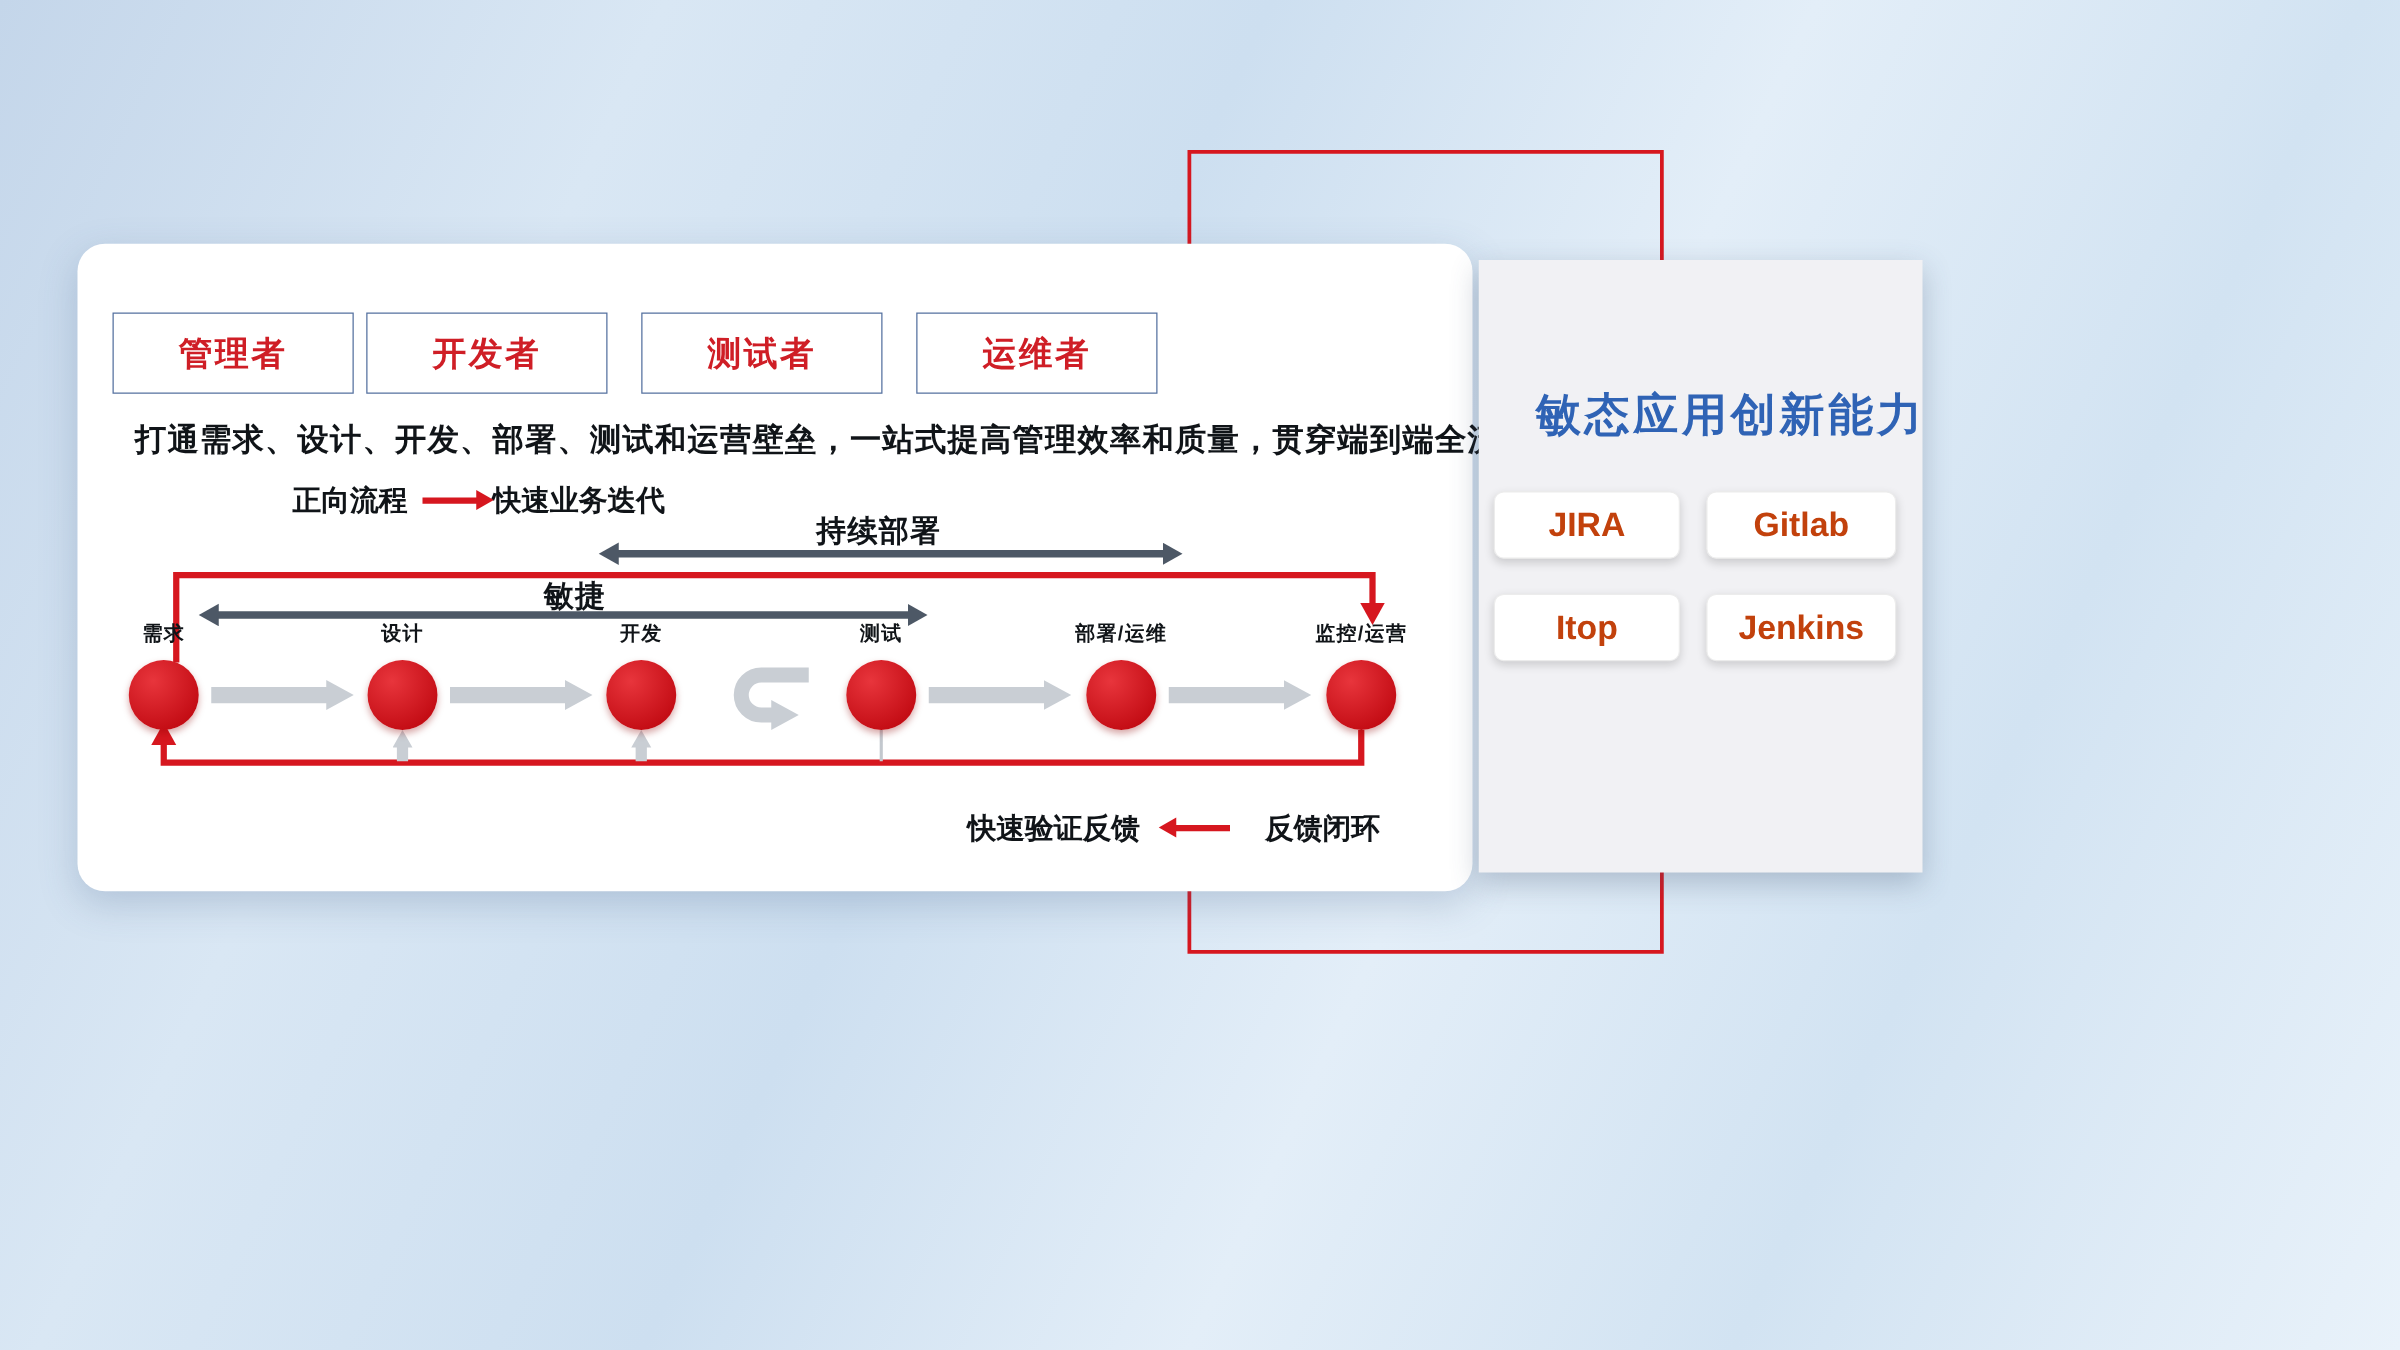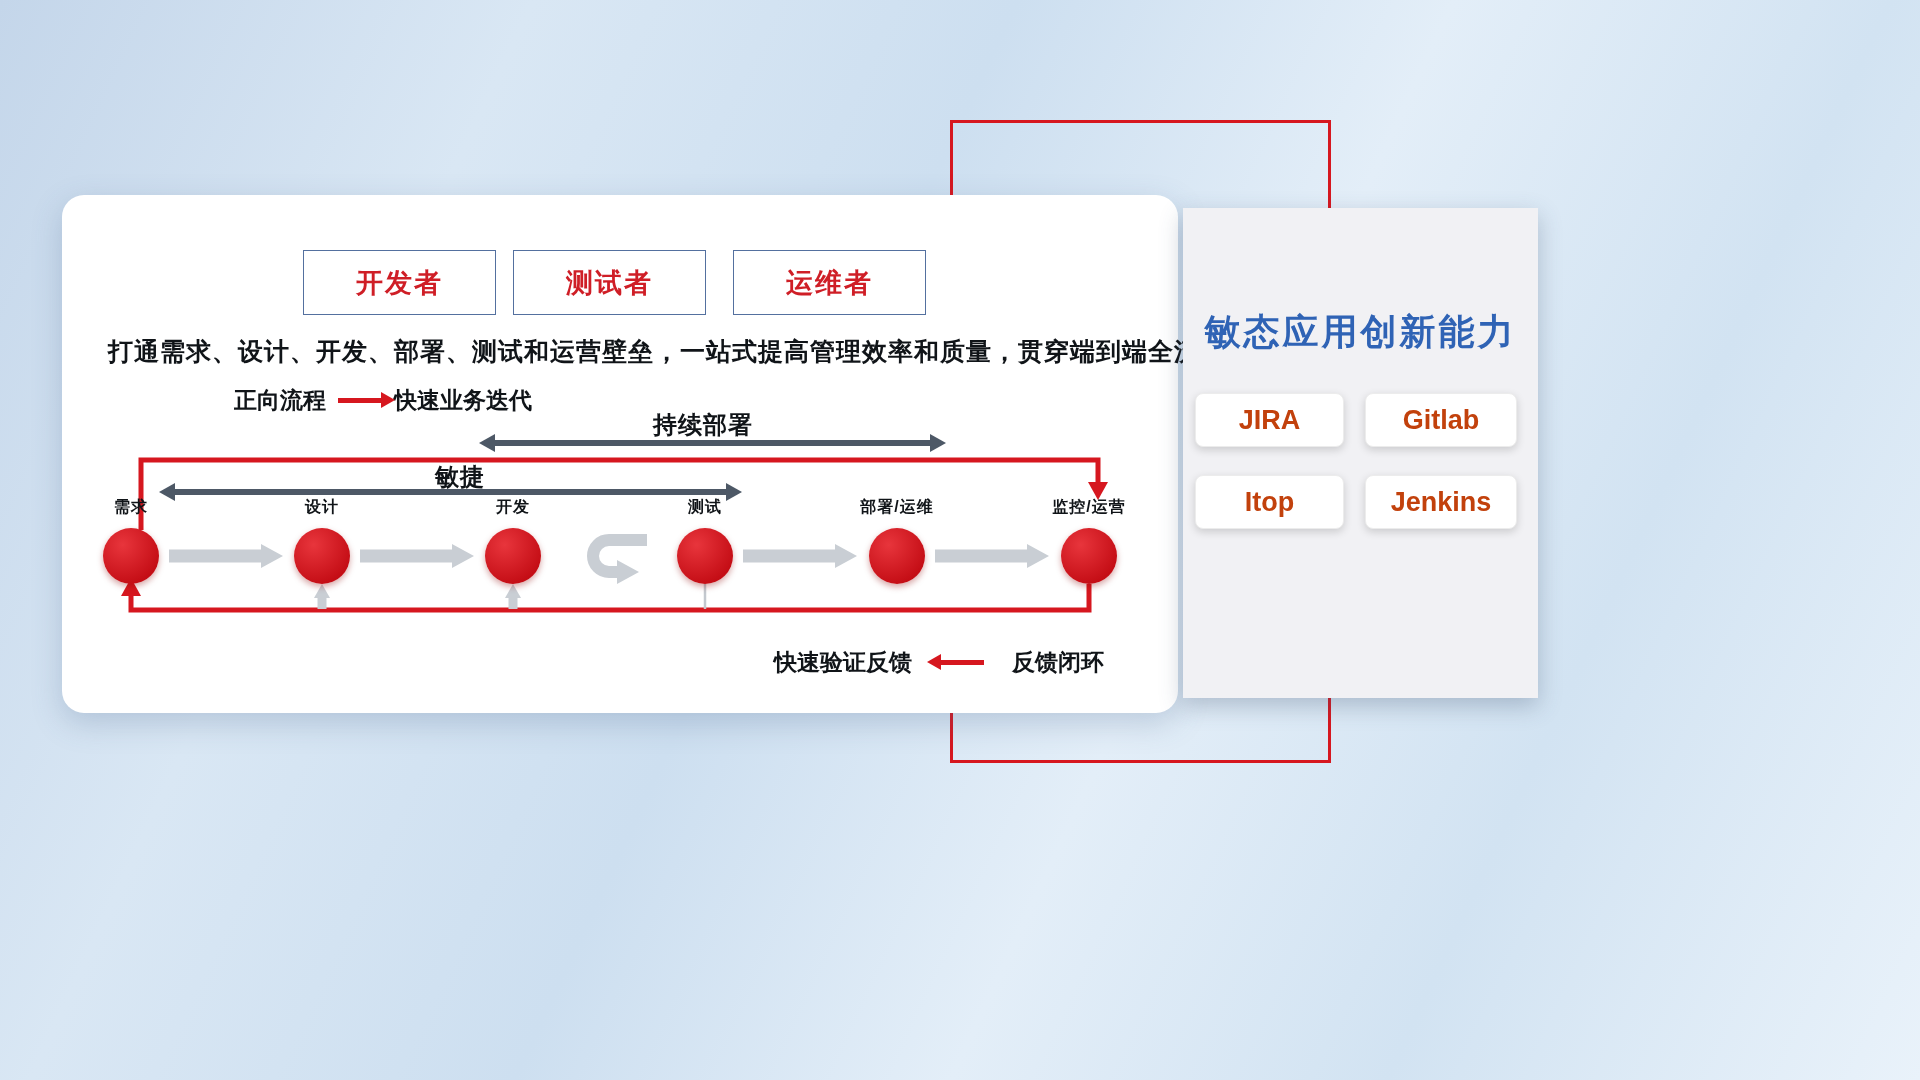--- a/index.html
+++ b/index.html
@@ -46,38 +46,39 @@
   }
   .arrow-caption{
     position:absolute;font-size:24px;font-weight:bold;color:#101418;letter-spacing:1px;text-align:center;
   }
   .right-panel{
     position:absolute;left:1183px;top:208px;width:355px;height:490px;
     background:#f1f1f4;z-index:3;box-shadow:0 8px 22px rgba(60,80,110,.30);
   }
   .rp-title{position:absolute;width:100%;text-align:center;color:#2f63b5;font-weight:bold;letter-spacing:3px;}
   .rp-title-1{top:32px;font-size:34px;}
-  .rp-title-2{top:100px;font-size:36px;}
+  .rp-title-2{top:100px;font-size:36px;margin-left:24px;}
   .tool{
     position:absolute;height:52px;background:#ffffff;border-radius:8px;
     display:flex;align-items:center;justify-content:center;
     font-size:27px;font-weight:bold;color:#c2410c;
     box-shadow:0 3px 8px rgba(0,0,0,.16);border:1px solid #ececec;
   }
 </style>
 </head>
 <body>
 
 <div class="canvas">
 
   <div class="red-frame"></div>
 
   <div class="main-panel">
 
-    <div class="role-box" style="left:241px">开发者</div>
+    <div class="role-box" style="left:28px">管理者</div>
+    <div class="role-box" style="left:231px">开发者</div>
     <div class="role-box" style="left:451px">测试者</div>
     <div class="role-box" style="left:671px">运维者</div>
 
     <div class="subtitle">打通需求、设计、开发、部署、测试和运营壁垒，一站式提高管理效率和质量，贯穿端到端全流程</div>
 
     <div class="legend" style="left:172px;top:190px">
       <span>正向流程</span>
       <span class="arrow-right-glyph"></span>
       <span>快速业务迭代</span>
     </div>

